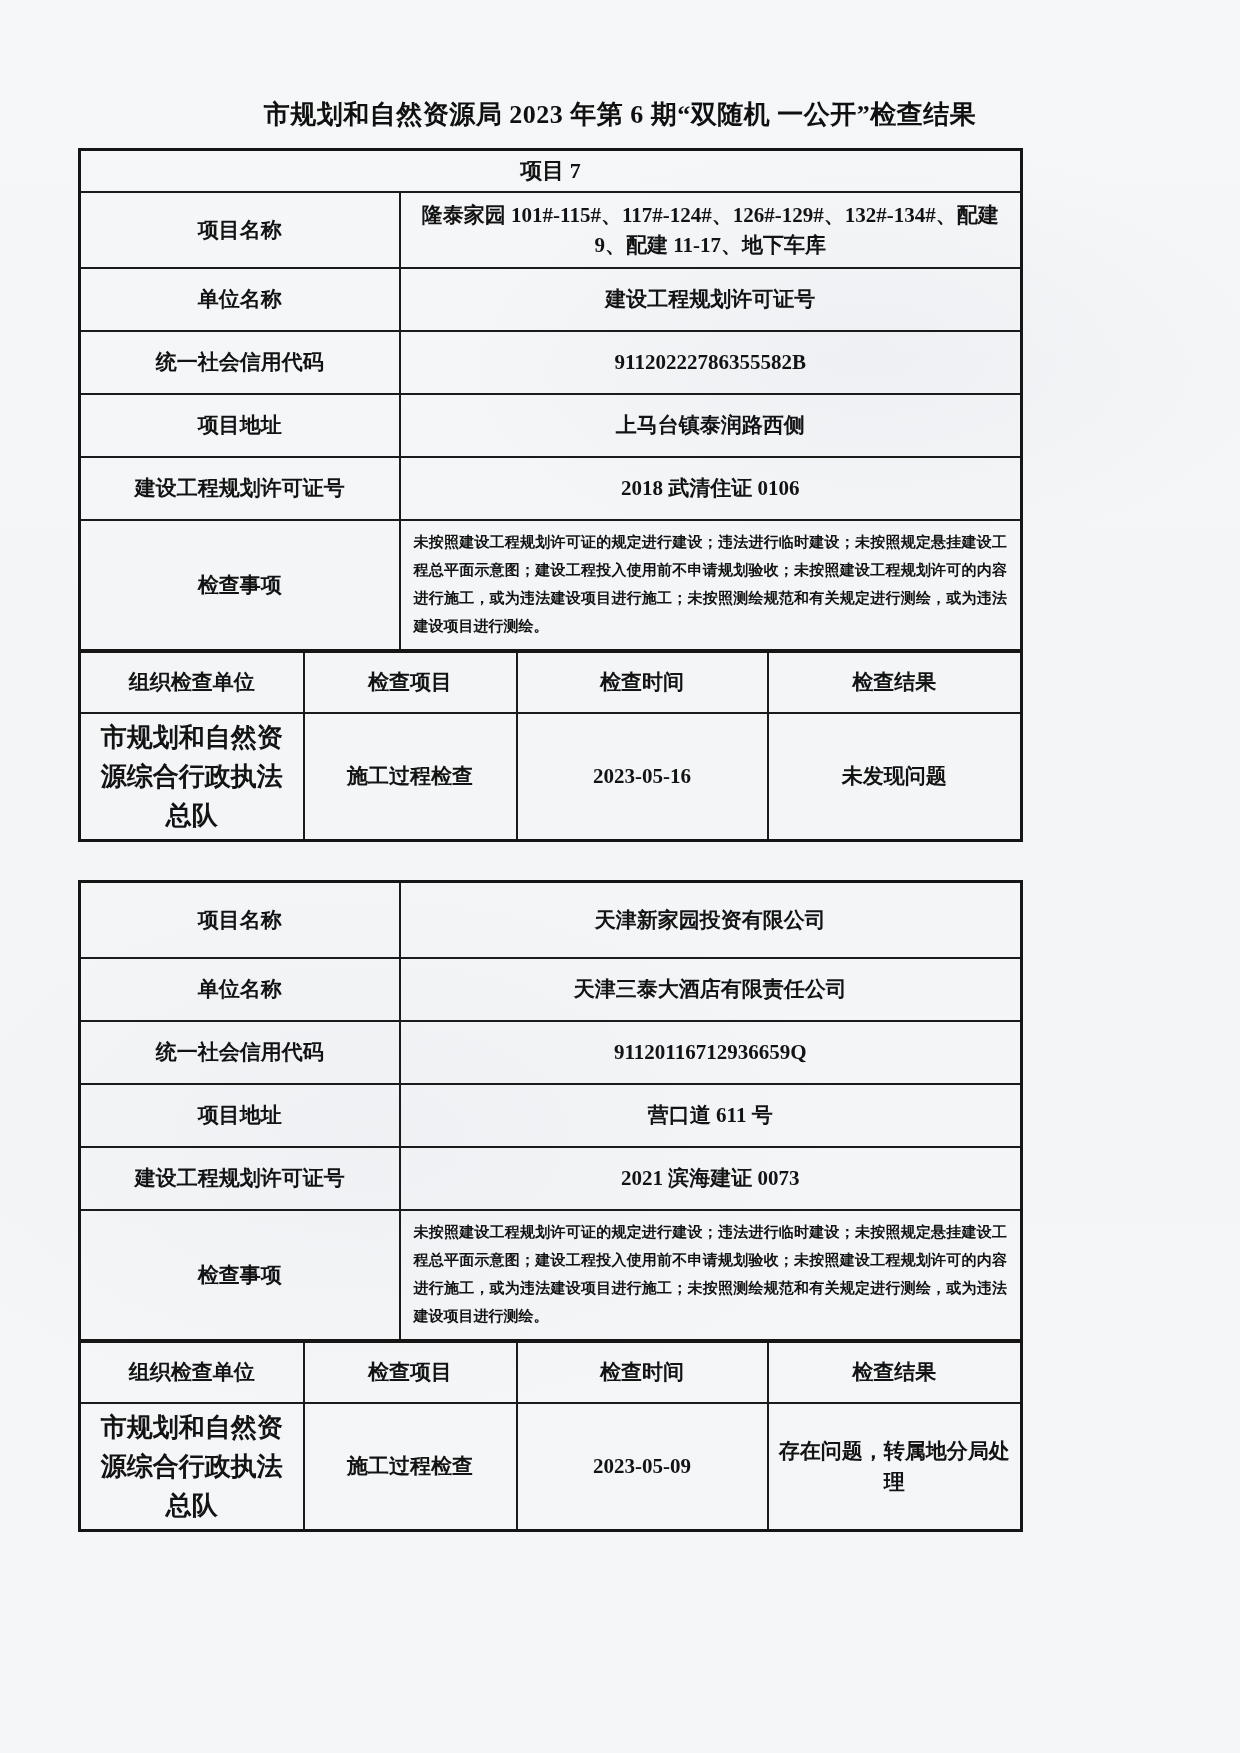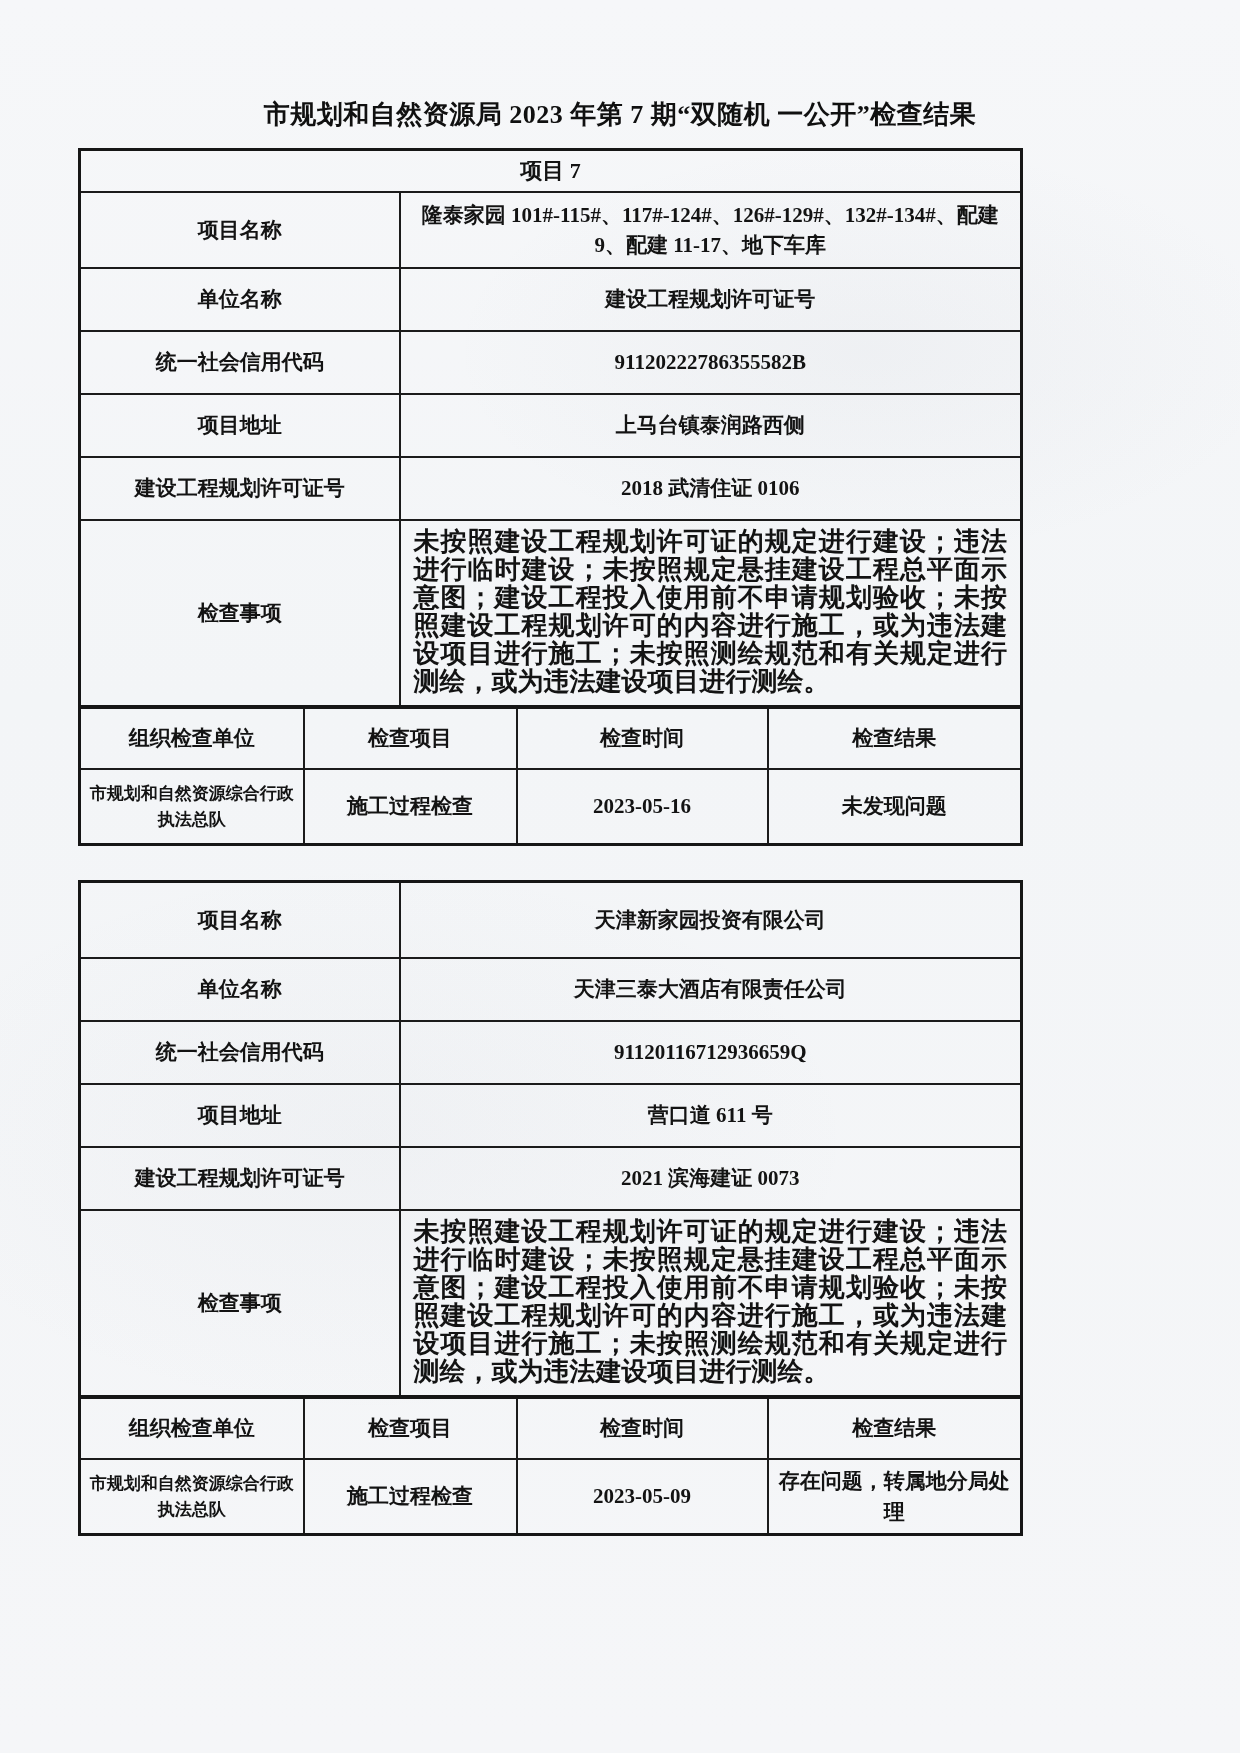--- a/index.html
+++ b/index.html
@@ -61,42 +61,42 @@
     padding: 4px 10px;
   }
   tr.field-row td.cell { height: 49px; margin-top: 39px; }
   tr.name-row td.cell { height: 62px; }
 
   td.items-value {
     text-align: justify;
     text-align-last: left;
     padding: 7px 13px 9px 13px;
     line-height: 28px;
-    font-size: 26px;
+    font-size: 15px;
   }
   tr.section-header-row td.cell { height: 47px; font-size: 21px; }
   tr.result-row td.cell { height: 61px; }
-  td.org-cell { font-size: 17px; line-height: 1.5; padding: 4px 8px; }
+  td.org-cell { font-size: 26px; line-height: 1.5; padding: 4px 8px; }
 
   
   .scan-haze {
     position: absolute;
     inset: 0;
     pointer-events: none;
     background:
       radial-gradient(600px 300px at 70% 20%, rgba(120,130,150,0.05), transparent 70%),
       radial-gradient(700px 400px at 30% 65%, rgba(120,130,150,0.04), transparent 70%);
   }
 </style>
 </head>
 <body>
 
 <div class="scan-haze"></div>
 
-<div class="doc-title">市规划和自然资源局 2023 年第 7 期“双随机 一公开”检查结果</div>
+<div class="doc-title">市规划和自然资源局 2023 年第 6 期“双随机 一公开”检查结果</div>
 
 <div class="project" id="project-7">
   <table class="grid top">
     <colgroup>
         <col style="width:320px">
         <col>
       </colgroup>
     <tbody>
         <tr class="title-row">
       <td class="cell" colspan="2">项目 7</td>

